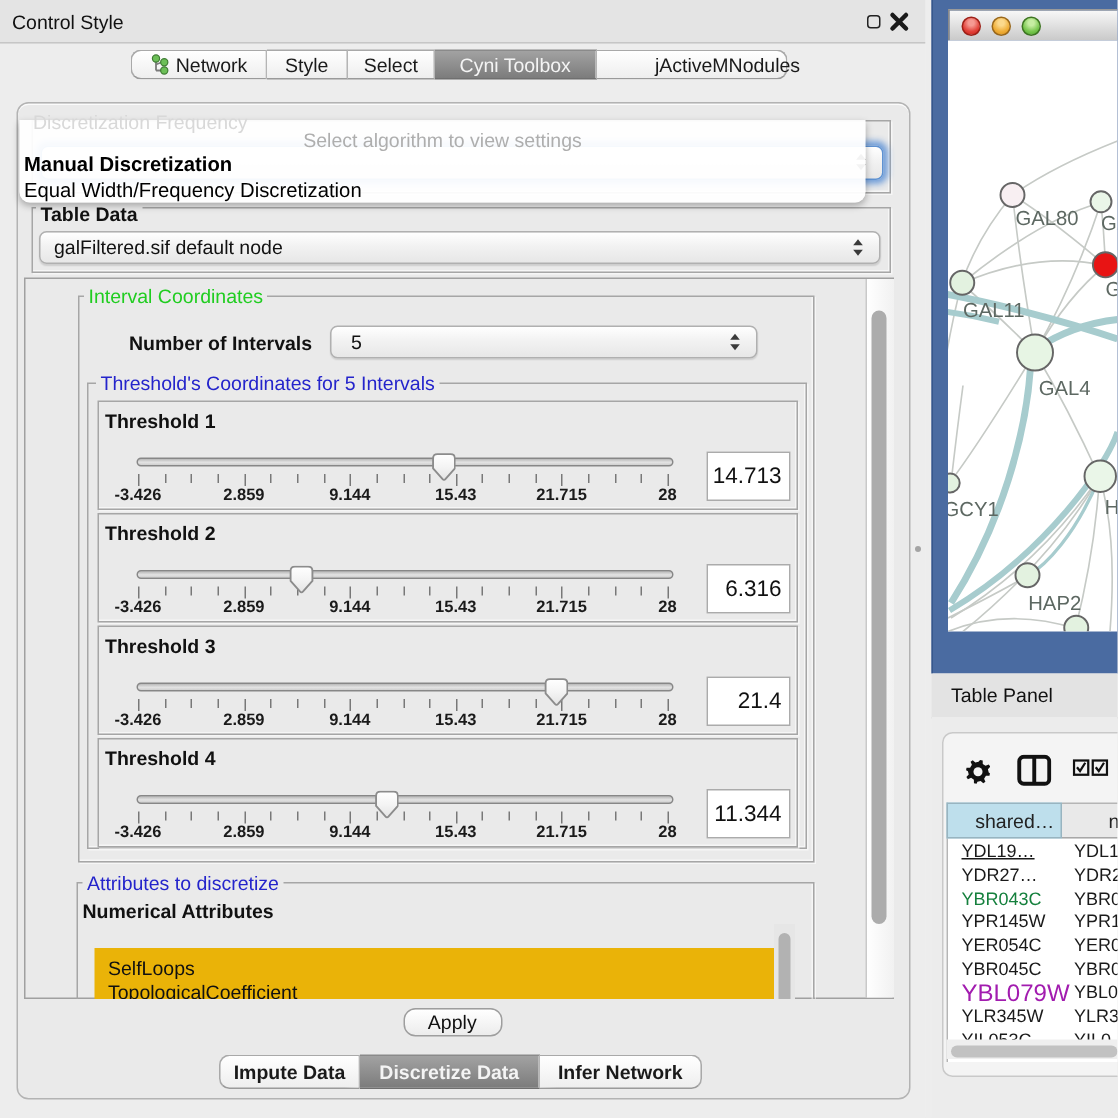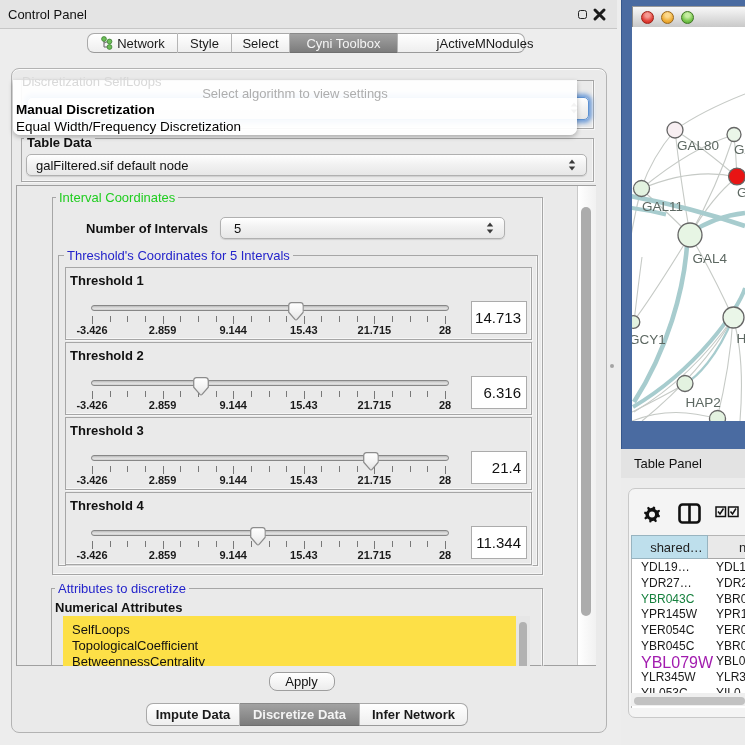--- a/index.html
+++ b/index.html
@@ -23,21 +23,21 @@
   .track{position:absolute;left:25px;top:37px;width:358px;height:6px;border-radius:3px;border:1px solid #878787;background:linear-gradient(#b9b9b9,#e3e3e3 55%,#cfcfcf);box-sizing:border-box;}
   .vfield{position:absolute;left:405px;top:33px;width:56px;height:33px;background:#fff;border:1px solid #ababab;box-sizing:border-box;font-size:15px;color:#111;text-align:right;line-height:31px;padding-right:5px;}
   .ticklbl{position:absolute;top:56px;font-size:11px;font-weight:bold;color:#1a1a1a;transform:translateX(-50%);}
   .thumb{position:absolute;top:34px;width:16.5px;height:19.5px;transform:translateX(-50%);}
   .listitem{font-size:13px;color:#111;height:15.8px;line-height:15.8px;}
 </style></head>
 <body>
 
 <div class="abs" style="left:0;top:0;width:617px;height:745px;background:#ededed;"></div>
 <div class="abs" style="left:0;top:0;width:617px;height:28px;background:#e4e4e4;border-bottom:1px solid #c6c6c6;"></div>
-<div class="abs" style="left:8px;top:7px;font-size:13px;color:#111;">Control Panel</div>
+<div class="abs" style="left:8px;top:7px;font-size:13px;color:#111;">Control Style</div>
 <div class="abs" style="left:577.5px;top:9.5px;width:7px;height:7px;border:1.8px solid #222;border-radius:2.5px;"></div>
 <svg class="abs" style="left:592px;top:7px;" width="15" height="15" viewBox="0 0 15 15">
     <path d="M3 3 L12 12 M12 3 L3 12" stroke="#1a1a1a" stroke-width="3" stroke-linecap="round"></path>
   </svg>
 
 <div class="seg" style="left:87px;top:33px;">
   <div class="s first" style="width:91px;">
     <svg width="13" height="14" viewBox="0 0 13 14" style="margin-right:4px;">
         <g stroke="#7a7a7a" stroke-width="1.2" fill="none">
           <path d="M4 3 L4 11"></path>
@@ -270,39 +270,39 @@
         <path d="M4 0.7 L13 0.7 Q16 0.7 16 3.7 L16 10.5 L9.6 17.8 Q8.5 19 7.4 17.8 L1 10.5 L1 3.7 Q1 0.7 4 0.7 Z" fill="url(#tg3)" stroke="#8c8c8c" stroke-width="1.3"></path>
       </svg>
       <div class="vfield">11.344</div>
     </div>
   </div>
 
 <div class="abs" style="left:16px;top:186px;width:580px;height:480px;overflow:hidden;">
   <div class="gb" style="left:35px;top:402px;width:490px;height:120px;"></div>
   <div class="gblabel" style="left:39px;top:396px;color:#2424cb;">Attributes to discretize</div>
   <div class="abs" style="left:39px;top:414px;font-size:13px;font-weight:bold;color:#111;">Numerical Attributes</div>
-  <div class="abs" style="left:47px;top:430px;width:453px;height:56px;background:#fde047;">
+  <div class="abs" style="left:47px;top:446px;width:453px;height:56px;background:#eab308;">
     <div class="listitem" style="padding-left:9px;margin-top:6px;">SelfLoops</div>
     <div class="listitem" style="padding-left:9px;">TopologicalCoefficient</div>
     <div class="listitem" style="padding-left:9px;">BetweennessCentrality</div>
   </div>
   <div class="abs" style="left:500px;top:430px;width:14px;height:50px;background:#e6e6e6;"></div>
   <div class="abs" style="left:503px;top:436px;width:8px;height:44px;background:#b2b2b2;border-radius:4px 4px 0 0;"></div>
 </div>
 
 <div class="abs" style="left:268.5px;top:672px;width:66px;height:18.5px;background:linear-gradient(#ffffff,#ececec);border:1px solid #9e9e9e;border-radius:8px;font-size:13px;color:#111;display:flex;align-items:center;justify-content:center;box-sizing:border-box;">Apply</div>
 
 <div class="seg" style="left:146px;top:703px;height:23px;">
   <div class="s first" style="width:94px;font-weight:bold;">Impute Data</div>
   <div class="s dark" style="width:120px;font-weight:bold;">Discretize Data</div>
   <div class="s last" style="width:108px;font-weight:bold;">Infer Network</div>
 </div>
 
 <div class="abs" style="left:13px;top:80px;width:564px;height:55px;background:rgba(255,255,255,.94);border-radius:0 0 7px 7px;box-shadow:0 2px 5px rgba(0,0,0,.28);"></div>
-<div class="abs" style="left:22px;top:74px;font-size:13px;color:#d8d8d8;">Discretization SelfLoops</div>
+<div class="abs" style="left:22px;top:74px;font-size:13px;color:#d8d8d8;">Discretization Frequency</div>
 <div class="abs" style="left:13px;top:86px;width:564px;text-align:center;font-size:13px;color:#aeaeae;">Select algorithm to view settings</div>
 <div class="abs" style="left:16px;top:102px;font-size:13.5px;font-weight:bold;color:#000;">Manual Discretization</div>
 <div class="abs" style="left:16px;top:118.5px;font-size:13.5px;color:#000;">Equal Width/Frequency Discretization</div>
 
 <div class="abs" style="left:609.5px;top:363.5px;width:4px;height:4px;border-radius:50%;background:#a4a4a4;"></div>
 <div class="abs" style="left:617px;top:0;width:4px;height:745px;background:#ededed;"></div>
 
 <div class="abs" style="left:621px;top:0;width:124px;height:449px;background:#4a6ba1;border-left:1px solid #36578c;"></div>
 
 <div class="abs" style="left:632px;top:6px;width:113px;height:21px;background:linear-gradient(#f8f8f8,#c9c9c9);border-left:1px solid #8a8a8a;border-top:1px solid #9a9a9a;box-sizing:border-box;"></div>
@@ -388,21 +388,21 @@
   <rect x="1" y="1" width="9.5" height="9.5" fill="none" stroke="#111" stroke-width="1.5"></rect>
   <path d="M3 5.5 L5 8 L8.5 2.5" stroke="#111" stroke-width="1.5" fill="none"></path>
   <rect x="13.5" y="1" width="9.5" height="9.5" fill="none" stroke="#111" stroke-width="1.5"></rect>
   <path d="M15.5 5.5 L17.5 8 L21 2.5" stroke="#111" stroke-width="1.5" fill="none"></path>
 </svg>
 
 <div class="abs" style="left:631px;top:535px;width:114px;height:173px;background:#ffffff;border-left:1px solid #b5b5b5;overflow:hidden;"></div>
 <div class="abs" style="left:631px;top:535px;width:77px;height:24px;background:#bedfec;border:1px solid #98b4c0;box-sizing:border-box;font-size:13px;color:#222;text-align:center;text-indent:14px;line-height:23px;">shared…</div>
 <div class="abs" style="left:708px;top:535px;width:37px;height:24px;background:#e9e9e9;border-top:1px solid #b5b5b5;border-bottom:1px solid #a8a8a8;box-sizing:border-box;font-size:13px;color:#222;padding-left:31px;line-height:23px;">n</div>
 <div id="tablerows">
-    <div class="abs" style="left:641px;top:560.2px;font-size:12px;color:#1a1a1a;">YDL19…</div>
+    <div class="abs" style="left:641px;top:560.2px;font-size:12px;color:#1a1a1a;text-decoration:underline;">YDL19…</div>
     <div class="abs" style="left:716px;top:560.2px;font-size:12px;color:#1a1a1a;">YDL1</div>
     <div class="abs" style="left:641px;top:575.9000000000001px;font-size:12px;color:#1a1a1a;">YDR27…</div>
     <div class="abs" style="left:716px;top:575.9000000000001px;font-size:12px;color:#1a1a1a;">YDR2</div>
     <div class="abs" style="left:641px;top:591.6px;font-size:12px;color:#15803d;">YBR043C</div>
     <div class="abs" style="left:716px;top:591.6px;font-size:12px;color:#1a1a1a;">YBR0</div>
     <div class="abs" style="left:641px;top:607.3000000000001px;font-size:12px;color:#1a1a1a;">YPR145W</div>
     <div class="abs" style="left:716px;top:607.3000000000001px;font-size:12px;color:#1a1a1a;">YPR1</div>
     <div class="abs" style="left:641px;top:623px;font-size:12px;color:#1a1a1a;">YER054C</div>
     <div class="abs" style="left:716px;top:623px;font-size:12px;color:#1a1a1a;">YER0</div>
     <div class="abs" style="left:641px;top:638.7px;font-size:12px;color:#1a1a1a;">YBR045C</div>

